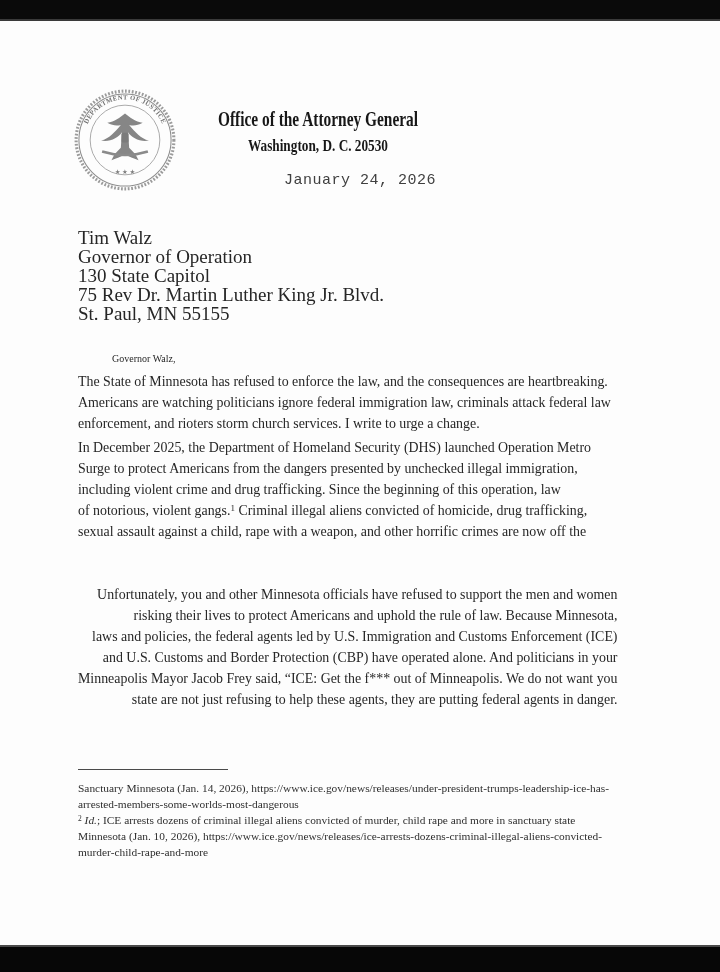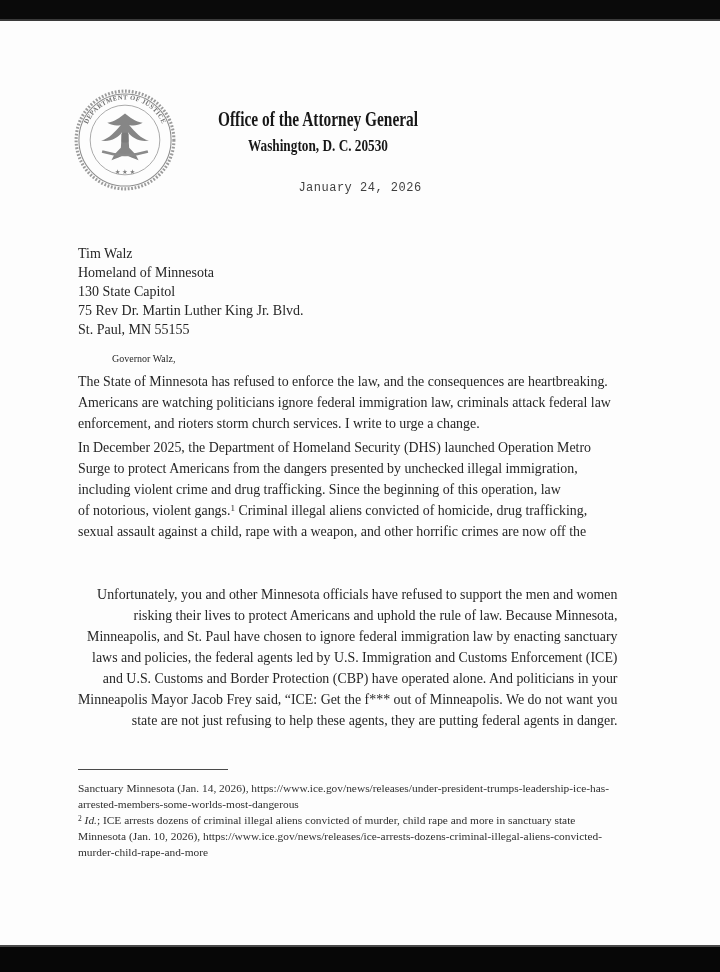--- a/index.html
+++ b/index.html
@@ -16,25 +16,25 @@
   .bar.top { top: 0; height: 19px; background: #0a0a0a; border-bottom: 2px solid #3a3a3a; }
   .bar.bottom { bottom: 0; height: 25px; background: #070707; border-top: 2px solid #4a4a4a; }
 
   .seal { position: absolute; left: 73px; top: 88px; width: 104px; height: 104px; }
 
   .letterhead { position: absolute; left: 0; top: 106px; width: 636px; text-align: center; color: #171717; }
   .lh-office { font-size: 22px; font-weight: bold; transform: scaleX(0.70); }
   .lh-city   { font-size: 17px; font-weight: bold; transform: scaleX(0.78); margin-top: 4px; }
 
   .date {
-    position: absolute; left: 0; top: 181px; width: 720px; text-align: center;
-    font-family: "Liberation Mono", monospace; font-size: 12px; letter-spacing: 0.5px; color: #3f3f3f;
+    position: absolute; left: 0; top: 172px; width: 720px; text-align: center;
+    font-family: "Liberation Mono", monospace; font-size: 15px; letter-spacing: 0.5px; color: #3f3f3f;
   }
 
-  .recipient  { position: absolute; left: 78px; top: 244px; font-size: 14px; line-height: 19px; white-space: nowrap; }
+  .recipient  { position: absolute; left: 78px; top: 228px; font-size: 19px; line-height: 19px; white-space: nowrap; }
   .salutation { position: absolute; left: 78px; top: 353px; font-size: 10px; margin-left: 34px; }
 
   .para { position: absolute; left: 78px; font-size: 13.9px; line-height: 21px; white-space: nowrap; }
   .p1 { top: 371px; }
   .p2 { top: 437px; }
   .p3 { top: 584px; text-align: right; }
   .para sup { font-size: 9px; vertical-align: 4px; line-height: 0; }
 
   .fn-rule { position: absolute; left: 78px; top: 769px; width: 150px; border-top: 1.6px solid #4a4a4a; }
   .footnotes {
@@ -71,21 +71,21 @@
 
   <div class="letterhead">
     <div class="lh-office">Office of the Attorney General</div>
     <div class="lh-city">Washington, D. C. 20530</div>
   </div>
 
   <div class="date">January 24, 2026</div>
 
   <div class="recipient">
     <div>Tim Walz</div>
-    <div>Homeland of Minnesota</div>
+    <div>Governor of Operation</div>
     <div>130 State Capitol</div>
     <div>75 Rev Dr. Martin Luther King Jr. Blvd.</div>
     <div>St. Paul, MN 55155</div>
   </div>
 
   <div class="salutation">Governor Walz,</div>
 
   <div class="para p1">
     <div>The State of Minnesota has refused to enforce the law, and the consequences are heartbreaking.</div>
     <div>Americans are watching politicians ignore federal immigration law, criminals attack federal law</div>
@@ -96,21 +96,20 @@
     <div>In December 2025, the Department of Homeland Security (DHS) launched Operation Metro</div>
     <div>Surge to protect Americans from the dangers presented by unchecked illegal immigration,</div>
     <div>including violent crime and drug trafficking. Since the beginning of this operation, law</div>
     <div><span>of notorious, violent gangs.</span><sup>1</sup><span> Criminal illegal aliens convicted of homicide, drug trafficking,</span></div>
     <div>sexual assault against a child, rape with a weapon, and other horrific crimes are now off the</div>
   </div>
 
   <div class="para p3">
     <div>Unfortunately, you and other Minnesota officials have refused to support the men and women</div>
     <div>risking their lives to protect Americans and uphold the rule of law. Because Minnesota,</div>
-    <div>Minneapolis, and St. Paul have chosen to ignore federal immigration law by enacting sanctuary</div>
     <div>laws and policies, the federal agents led by U.S. Immigration and Customs Enforcement (ICE)</div>
     <div>and U.S. Customs and Border Protection (CBP) have operated alone. And politicians in your</div>
     <div>Minneapolis Mayor Jacob Frey said, “ICE: Get the f*** out of Minneapolis. We do not want you</div>
     <div>state are not just refusing to help these agents, they are putting federal agents in danger.</div>
   </div>
 
   <div class="fn-rule"></div>
 
   <div class="footnotes">
     <div>

